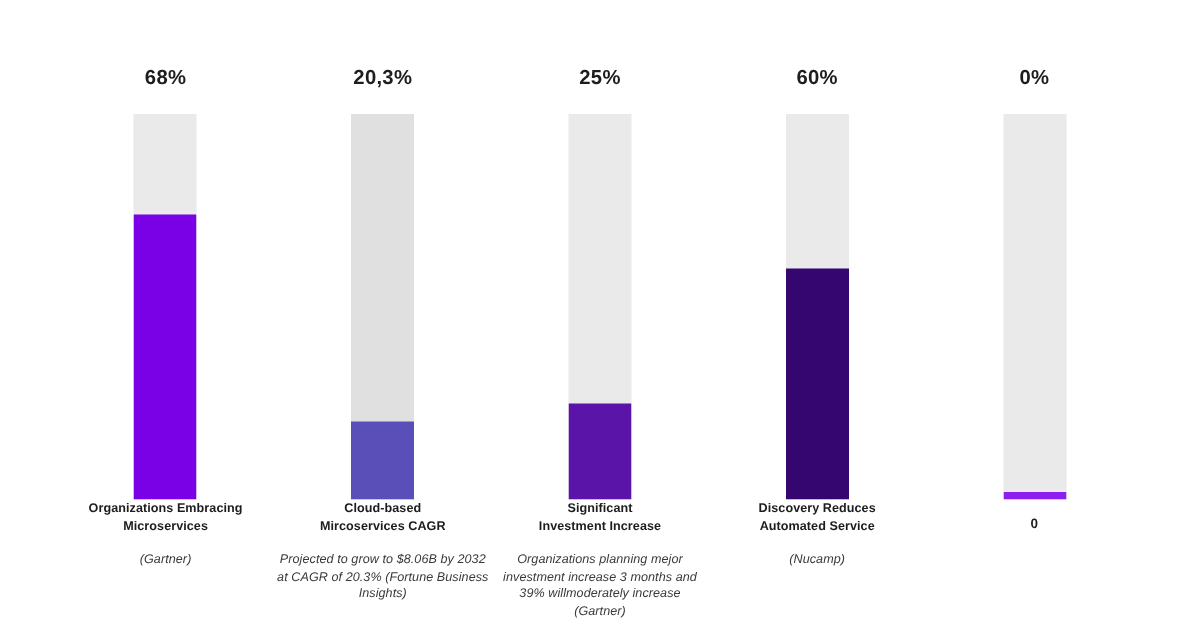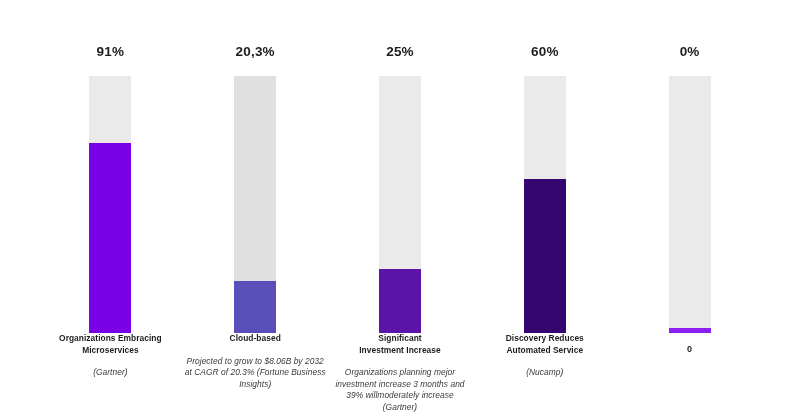--- a/index.html
+++ b/index.html
@@ -105,38 +105,39 @@
     text-align: center;
   }
 </style>
 </head>
 <body>
 
 <div id="chart-root">
   <div class="bars-row">
 
     <div class="bar-col">
-      <div class="pct-label">91%</div>
+      <div class="pct-label">68%</div>
       <div class="bar-track" style="background: rgb(234, 234, 234);">
         <div class="bar-fill" style="height: 74%; background: rgb(122, 0, 230);"></div>
       </div>
       <div class="bar-title">
         <div>Organizations Embracing</div>
         <div>Microservices</div>
       </div>
       <div class="bar-caption">(Gartner)</div>
     </div>
 
     <div class="bar-col">
       <div class="pct-label">20,3%</div>
       <div class="bar-track shade-b" style="background: rgb(224, 224, 224);">
         <div class="bar-fill" style="height: 20.3%; background: rgb(90, 79, 184);"></div>
       </div>
       <div class="bar-title">
         <div>Cloud-based</div>
+        <div>Mircoservices CAGR</div>
       </div>
       <div class="bar-caption">Projected to grow to $8.06B by 2032 at CAGR of 20.3% (Fortune Business Insights)</div>
     </div>
 
     <div class="bar-col">
       <div class="pct-label">25%</div>
       <div class="bar-track" style="background: rgb(234, 234, 234);">
         <div class="bar-fill" style="height: 25%; background: rgb(90, 20, 168);"></div>
       </div>
       <div class="bar-title">

